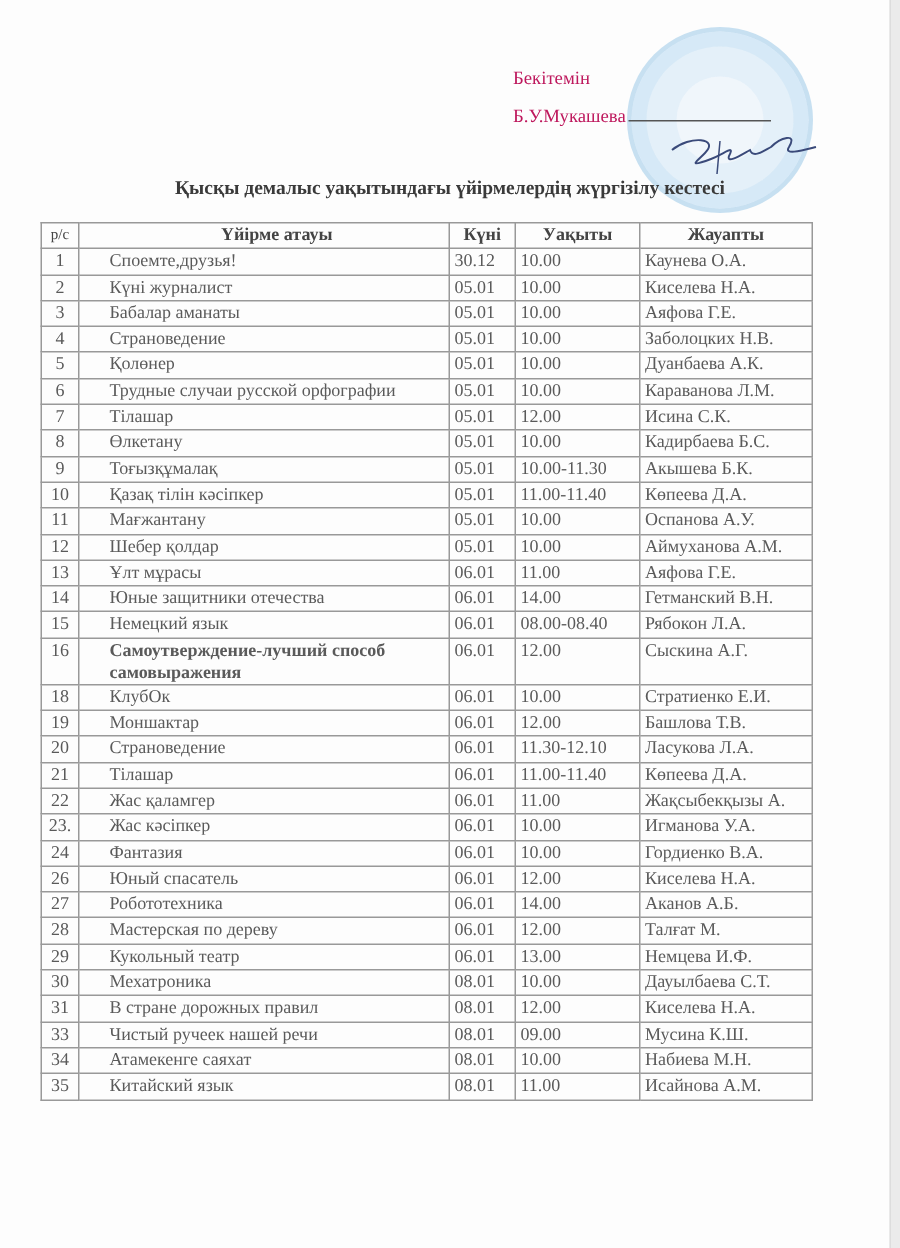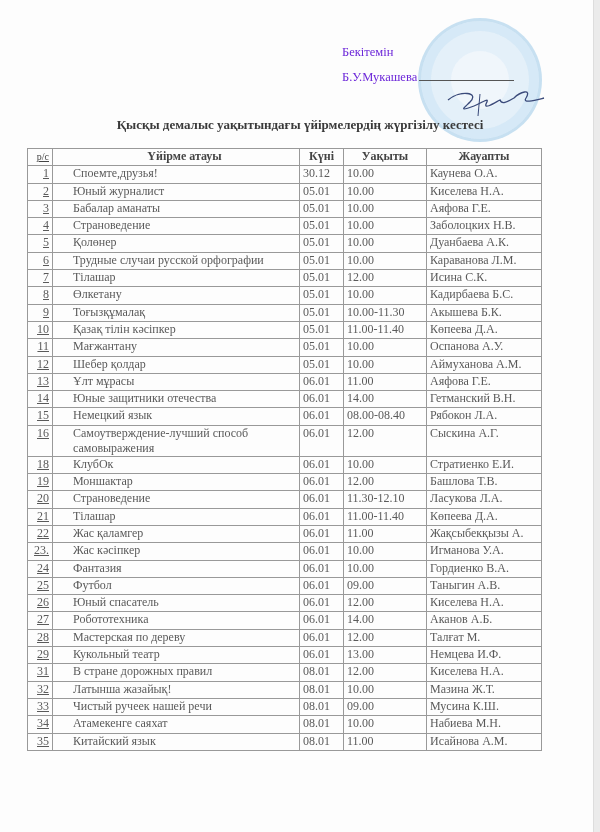--- a/index.html
+++ b/index.html
@@ -1,35 +1,35 @@
 <!DOCTYPE html>
 <html><head>
 <meta charset="utf-8">
 <style>
   html, body { margin:0; padding:0; }
   body { width:600px; height:832px; background:#fdfdfd; position:relative; overflow:hidden;
          font-family:"Liberation Serif","DejaVu Serif",serif; color:#555; }
   .right-strip { position:absolute; right:0; top:0; width:6px; height:832px; background:#ebebeb; border-left:1px solid #ddd; }
-  .approval { position:absolute; left:342px; top:40px; font-size:12.5px; color:#6d28d9; line-height:25px; }
+  .approval { position:absolute; left:342px; top:40px; font-size:12.5px; color:#be185d; line-height:25px; }
   .approval div { white-space:nowrap; }
   .sig-line { display:inline-block; width:95px; border-bottom:1px solid #555; margin-left:2px; vertical-align:baseline; }
   .stamp { position:absolute; left:418px; top:18px; width:118px; height:118px; border-radius:50%;
            border:3px solid rgba(120,180,220,0.35); box-shadow: inset 0 0 0 10px rgba(150,200,235,0.18), inset 0 0 0 30px rgba(150,200,235,0.12);
            background:rgba(170,210,240,0.15); }
   .signature { position:absolute; left:440px; top:86px; }
   .doc-title { position:absolute; left:0; width:600px; top:117px; text-align:center; font-weight:bold; font-size:13px; color:#3a3a3a; }
   table { position:absolute; left:27px; top:148px; border-collapse:collapse; font-size:12px; color:#5a5a5a; }
   td, th { border:1px solid #999; padding:0 3px; height:16.3px; line-height:15px; vertical-align:top; font-weight:normal; white-space:nowrap; }
   th { font-weight:bold; color:#444; text-align:center; }
-  .c-num { width:18px; text-align:right;text-decoration:underline; }
+  .c-num { width:18px; text-align:center; }
   .c-name { width:223px;padding-left:20px; }
   .c-day { width:37px; }
   .c-time { width:76px; }
   .c-lead { width:108px; }
-  td.wrap { white-space:normal; }
+  td.wrap { white-space:normal;font-weight:bold; }
 </style>
 </head>
 <body>
 
 <div class="right-strip"></div>
 
 <div class="stamp"></div>
 
 <div class="approval">
   <div>Бекітемін</div>
@@ -56,21 +56,21 @@
   <tbody id="tbody">
       <tr>
         <td class="c-num">1</td>
         <td class="c-name">Споемте,друзья!</td>
         <td class="c-day">30.12</td>
         <td class="c-time">10.00</td>
         <td class="c-lead">Каунева О.А.</td>
       </tr>
       <tr>
         <td class="c-num">2</td>
-        <td class="c-name">Юный журналист</td>
+        <td class="c-name">Күні журналист</td>
         <td class="c-day">05.01</td>
         <td class="c-time">10.00</td>
         <td class="c-lead">Киселева Н.А.</td>
       </tr>
       <tr>
         <td class="c-num">3</td>
         <td class="c-name">Бабалар аманаты</td>
         <td class="c-day">05.01</td>
         <td class="c-time">10.00</td>
         <td class="c-lead">Аяфова Г.Е.</td>
@@ -209,27 +209,20 @@
         <td class="c-lead">Игманова У.А.</td>
       </tr>
       <tr>
         <td class="c-num">24</td>
         <td class="c-name">Фантазия</td>
         <td class="c-day">06.01</td>
         <td class="c-time">10.00</td>
         <td class="c-lead">Гордиенко В.А.</td>
       </tr>
       <tr>
-        <td class="c-num">25</td>
-        <td class="c-name">Футбол</td>
-        <td class="c-day">06.01</td>
-        <td class="c-time">09.00</td>
-        <td class="c-lead">Таныгин А.В.</td>
-      </tr>
-      <tr>
         <td class="c-num">26</td>
         <td class="c-name">Юный спасатель</td>
         <td class="c-day">06.01</td>
         <td class="c-time">12.00</td>
         <td class="c-lead">Киселева Н.А.</td>
       </tr>
       <tr>
         <td class="c-num">27</td>
         <td class="c-name">Робототехника</td>
         <td class="c-day">06.01</td>
@@ -244,34 +237,34 @@
         <td class="c-lead">Талғат М.</td>
       </tr>
       <tr>
         <td class="c-num">29</td>
         <td class="c-name">Кукольный театр</td>
         <td class="c-day">06.01</td>
         <td class="c-time">13.00</td>
         <td class="c-lead">Немцева И.Ф.</td>
       </tr>
       <tr>
+        <td class="c-num">30</td>
+        <td class="c-name">Мехатроника</td>
+        <td class="c-day">08.01</td>
+        <td class="c-time">10.00</td>
+        <td class="c-lead">Дауылбаева С.Т.</td>
+      </tr>
+      <tr>
         <td class="c-num">31</td>
         <td class="c-name">В стране дорожных правил</td>
         <td class="c-day">08.01</td>
         <td class="c-time">12.00</td>
         <td class="c-lead">Киселева Н.А.</td>
       </tr>
       <tr>
-        <td class="c-num">32</td>
-        <td class="c-name">Латынша жазайық!</td>
-        <td class="c-day">08.01</td>
-        <td class="c-time">10.00</td>
-        <td class="c-lead">Мазина Ж.Т.</td>
-      </tr>
-      <tr>
         <td class="c-num">33</td>
         <td class="c-name">Чистый ручеек нашей речи</td>
         <td class="c-day">08.01</td>
         <td class="c-time">09.00</td>
         <td class="c-lead">Мусина К.Ш.</td>
       </tr>
       <tr>
         <td class="c-num">34</td>
         <td class="c-name">Атамекенге саяхат</td>
         <td class="c-day">08.01</td>

